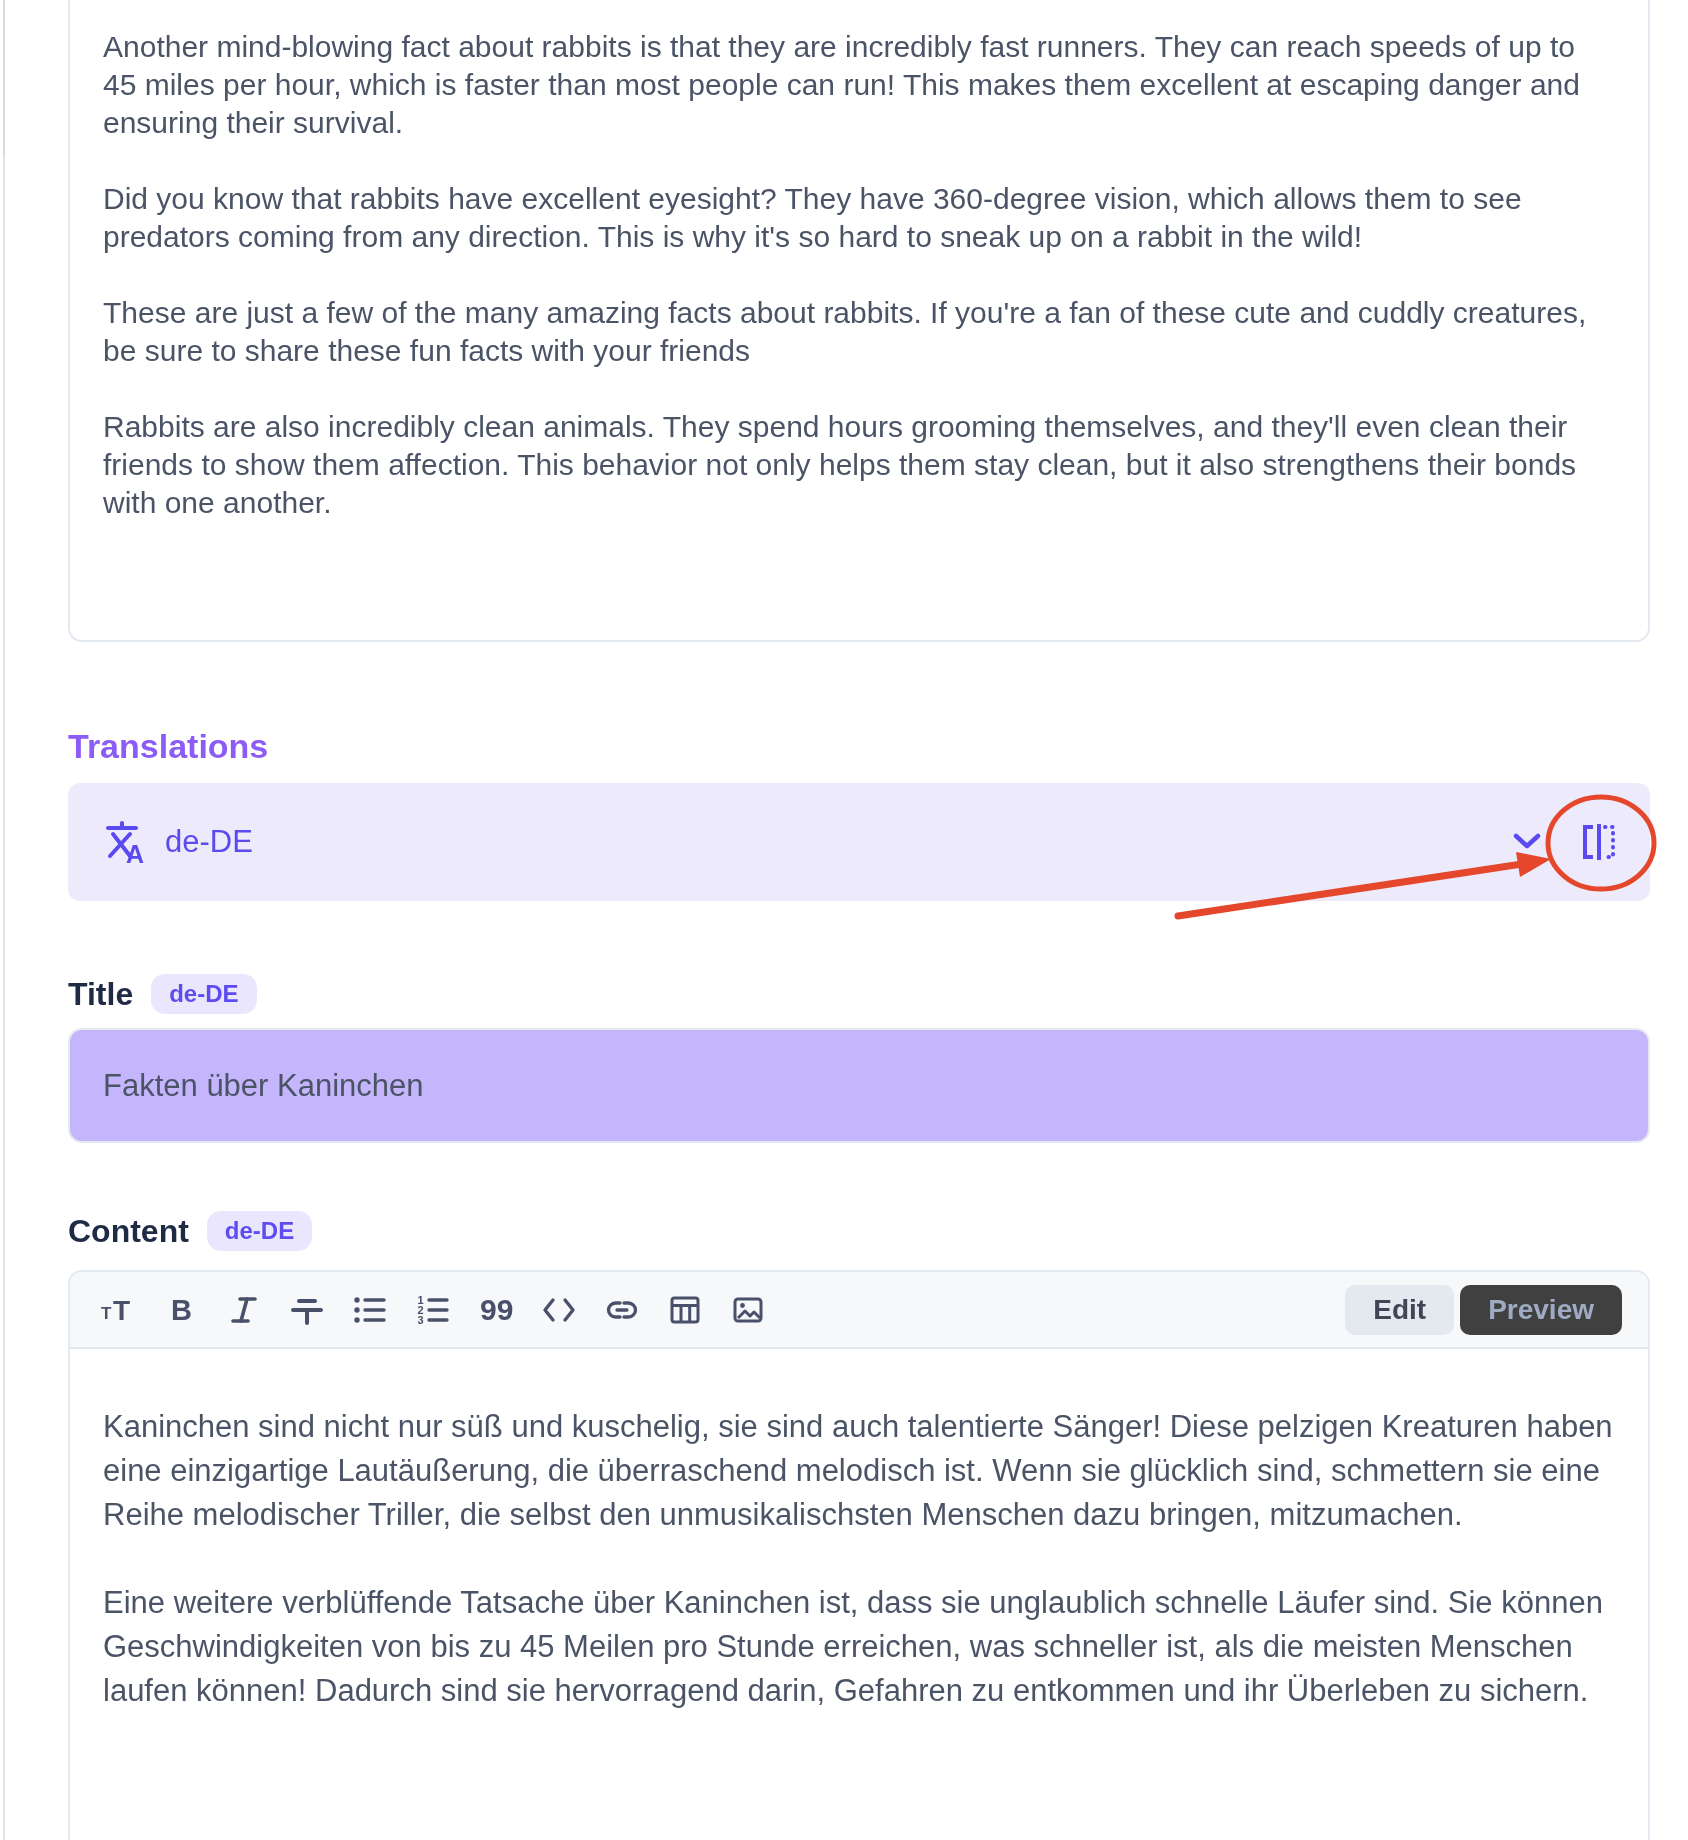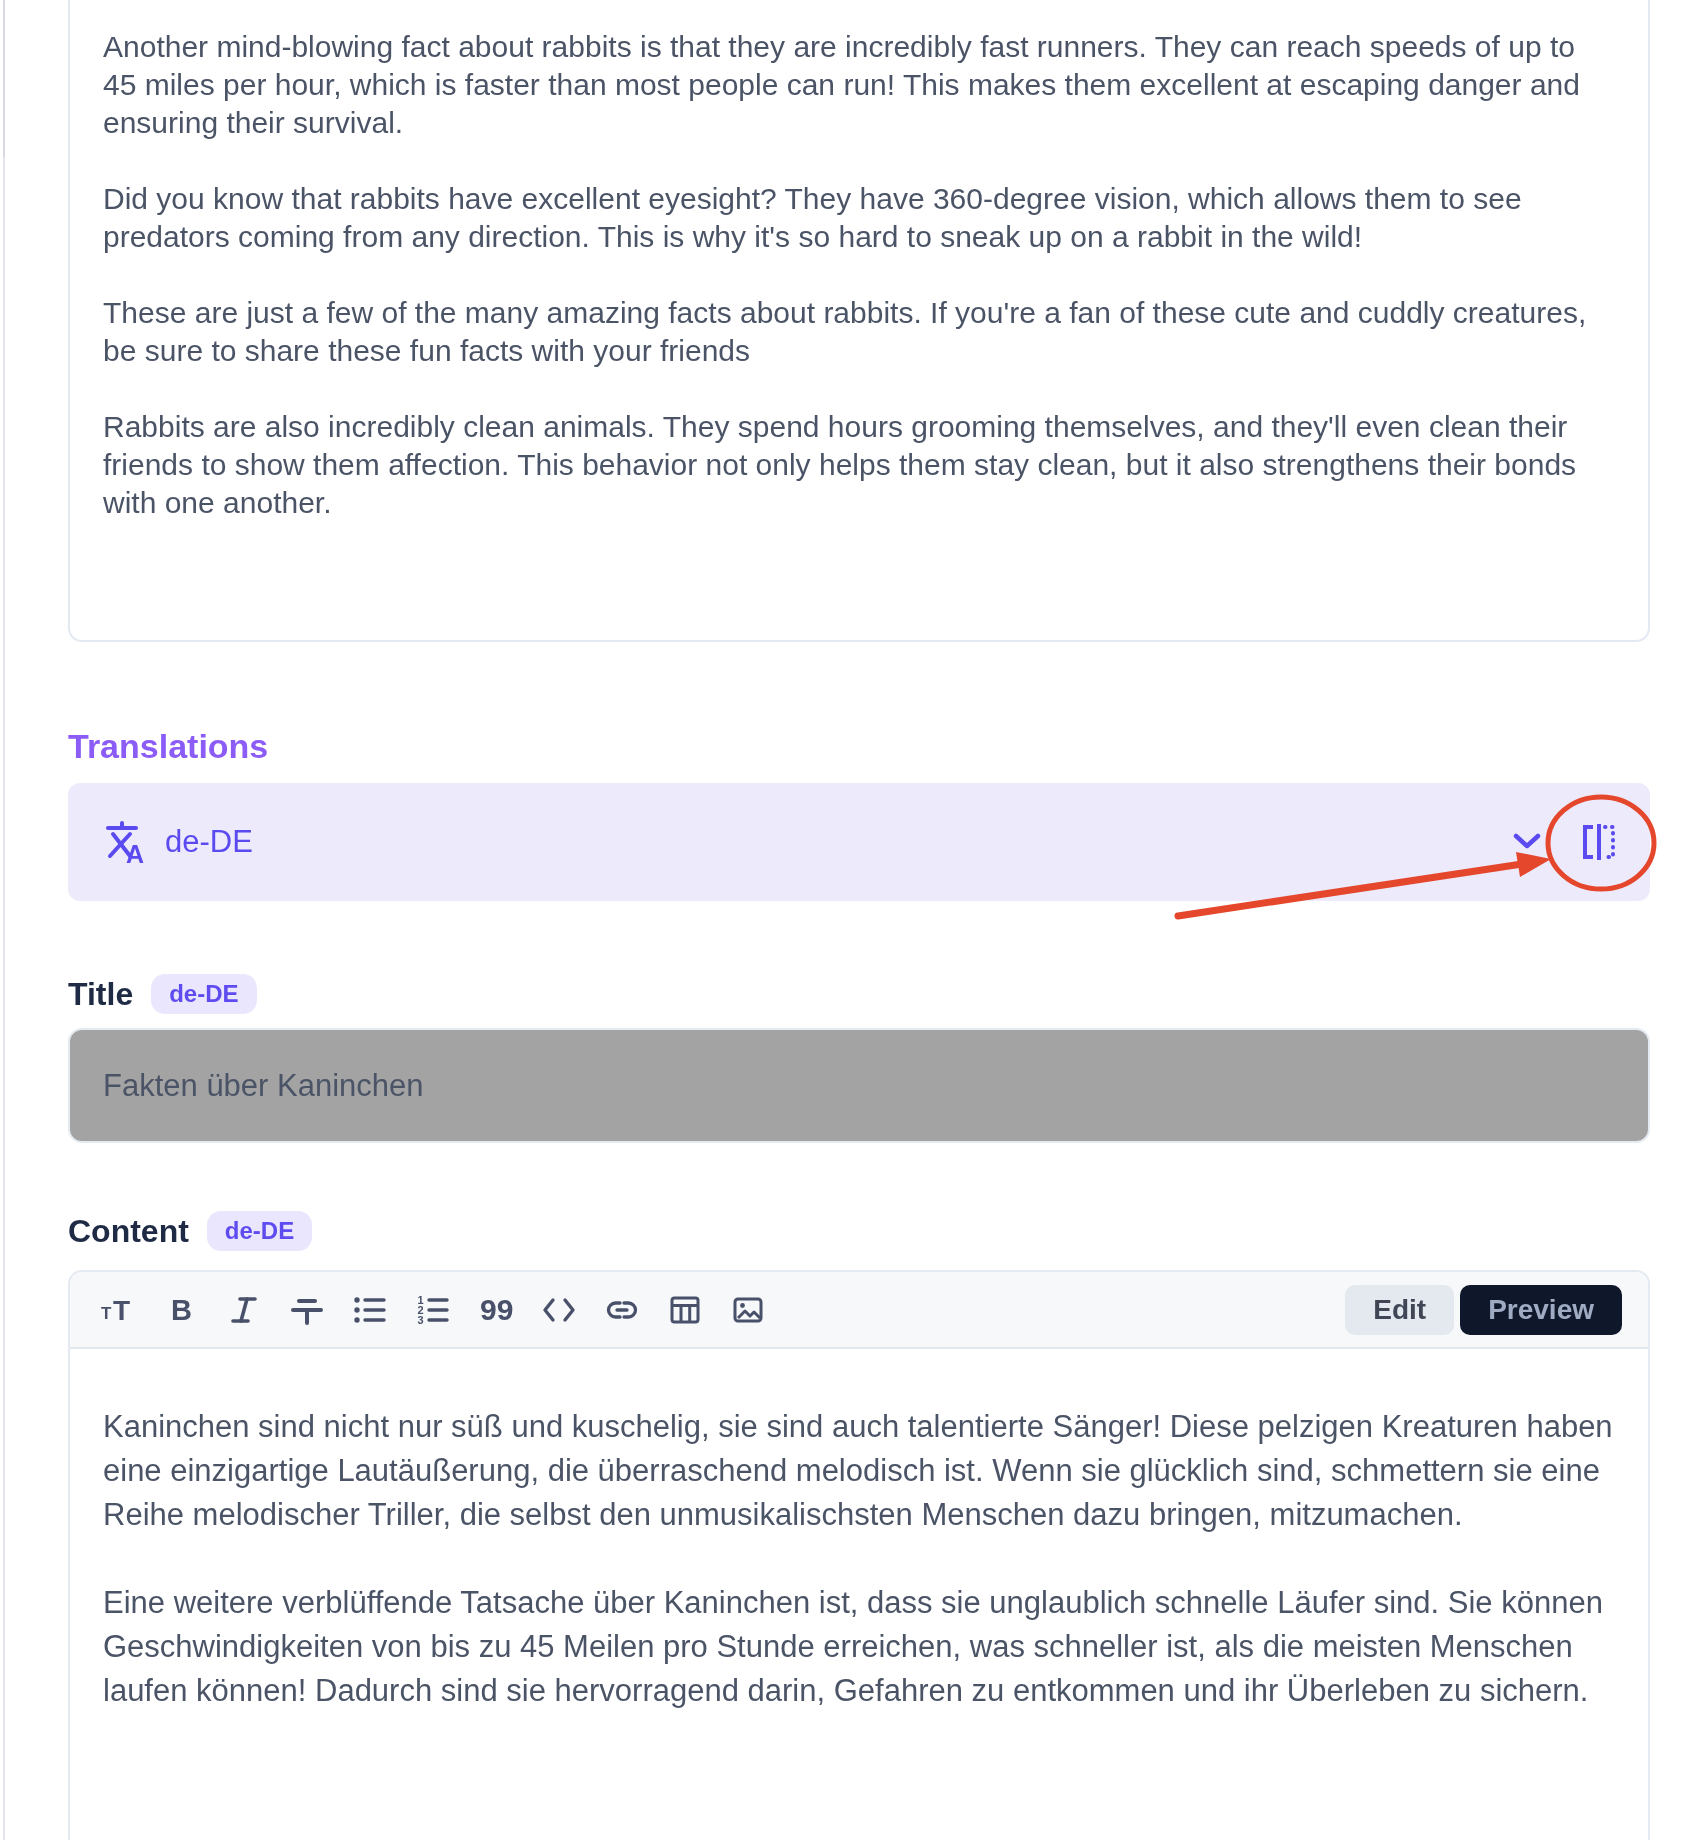--- a/index.html
+++ b/index.html
@@ -37,21 +37,21 @@
     box-sizing:border-box;border-radius:12px;background:#edeafc;
     display:flex;align-items:center;padding:0 28px 0 33px;cursor:pointer;
   }
   .locale-bar .locale-name{font-size:31px;color:#5a4af0;margin-left:18px;font-weight:500;}
   .locale-bar .spacer{flex:1;}
   .icon-btn{display:flex;align-items:center;justify-content:center;background:none;border:none;padding:0;cursor:pointer;}
 
   
   .title-input{
     position:absolute;left:68px;top:1028px;width:1582px;height:115px;
-    box-sizing:border-box;border:2px solid #e4eaf1;border-radius:14px;background:#a3a3a3;
+    box-sizing:border-box;border:2px solid #e4eaf1;border-radius:14px;background:#c4b5fd;
     padding:0 33px;font-size:31px;color:#4b5466;outline:none;
     font-family:"Liberation Sans","DejaVu Sans",sans-serif;
   }
 
   
   .editor{
     position:absolute;left:68px;top:1270px;width:1582px;height:640px;
     box-sizing:border-box;border:2px solid #e4eaf1;border-radius:14px;background:#fff;
   }
   .toolbar{
@@ -59,21 +59,21 @@
     border-radius:12px 12px 0 0;display:flex;align-items:center;padding:0 14px 0 26px;
   }
   .tool{width:44px;height:44px;margin-right:19px;border-radius:8px;}
   .tool svg{width:36px;height:36px;}
   .mode-group{margin-left:auto;display:flex;gap:6px;margin-right:12px;justify-content:space-between;}
   .mode-btn{
     height:50px;border:none;border-radius:10px;font-size:28px;font-weight:600;
     font-family:"Liberation Sans","DejaVu Sans",sans-serif;cursor:pointer;padding:0 28px;
   }
   .mode-btn.active{background:#e4e8ef;color:#404656;}
-  .mode-btn.inactive{background:#0f172a;color:#9eabc2;}
+  .mode-btn.inactive{background:#404040;color:#9eabc2;}
   .editor-body{padding:56px 33px;}
   .editor-body p{margin:0 0 44px 0;font-size:31px;line-height:44px;color:#4b5466;}
 
   
   .annotation{position:absolute;left:0;top:0;width:1688px;height:1840px;pointer-events:none;z-index:50;}
 </style>
 </head>
 <body>
 
 <div class="edge-line"></div>

